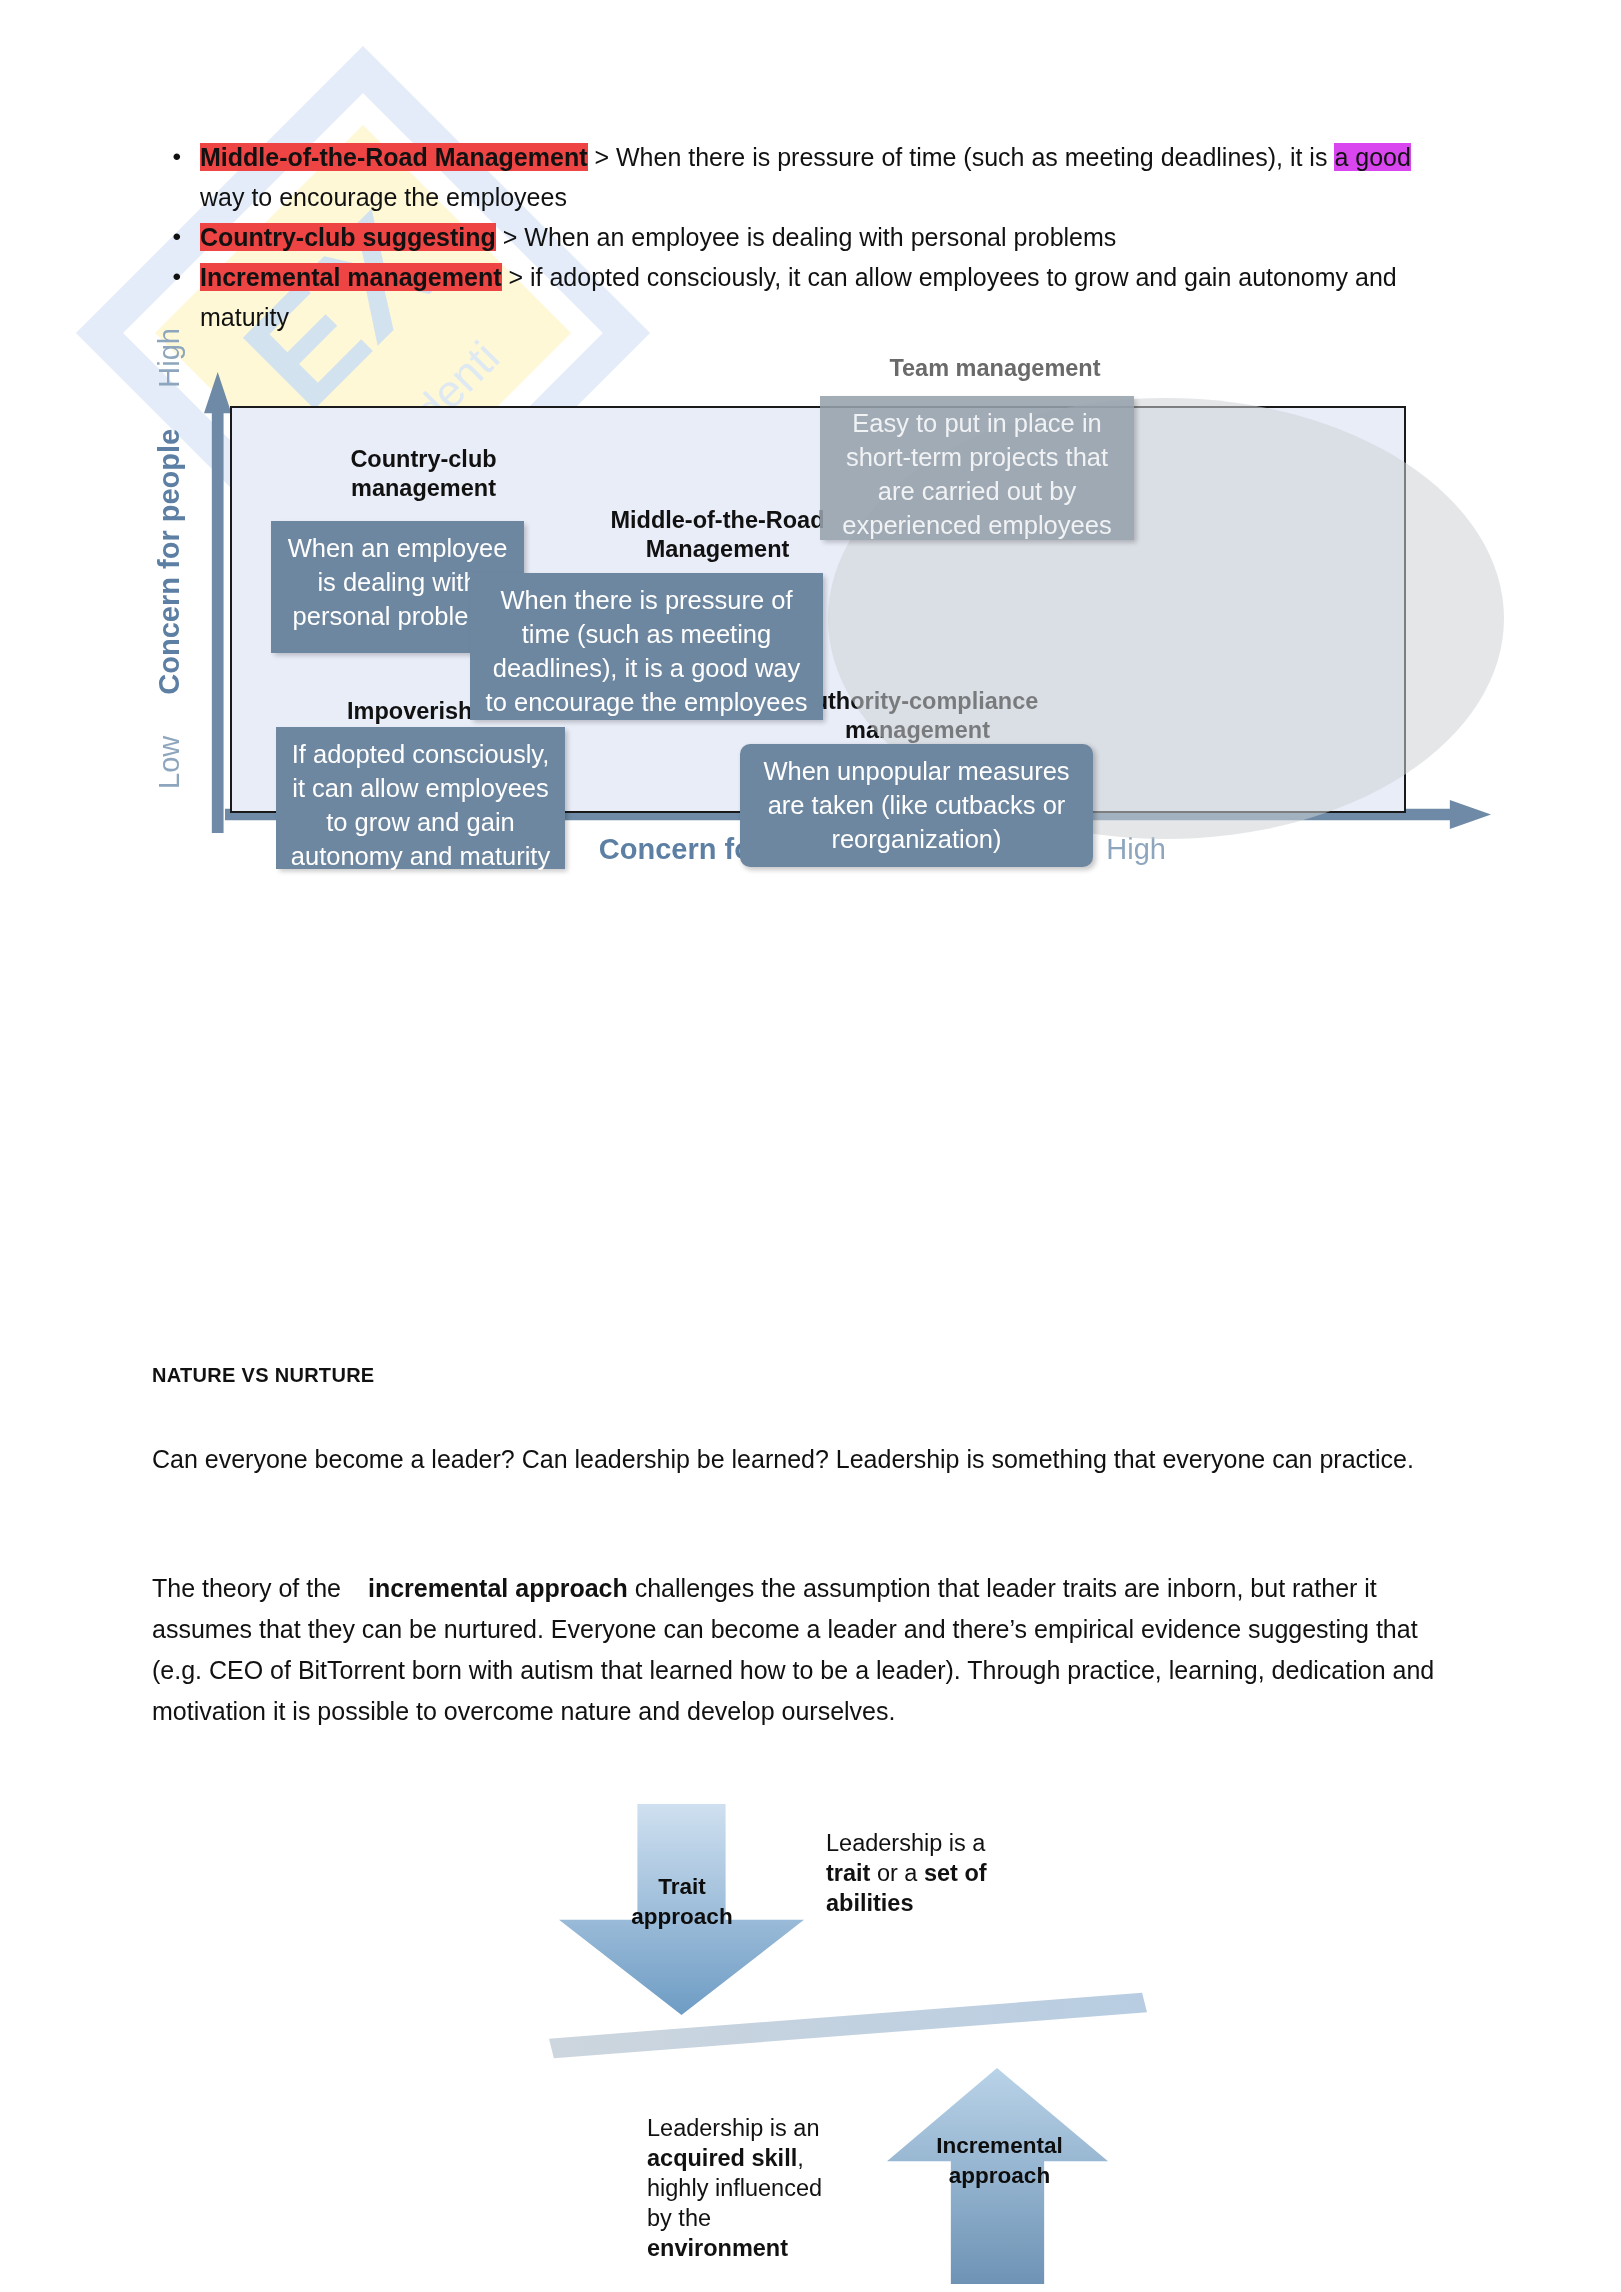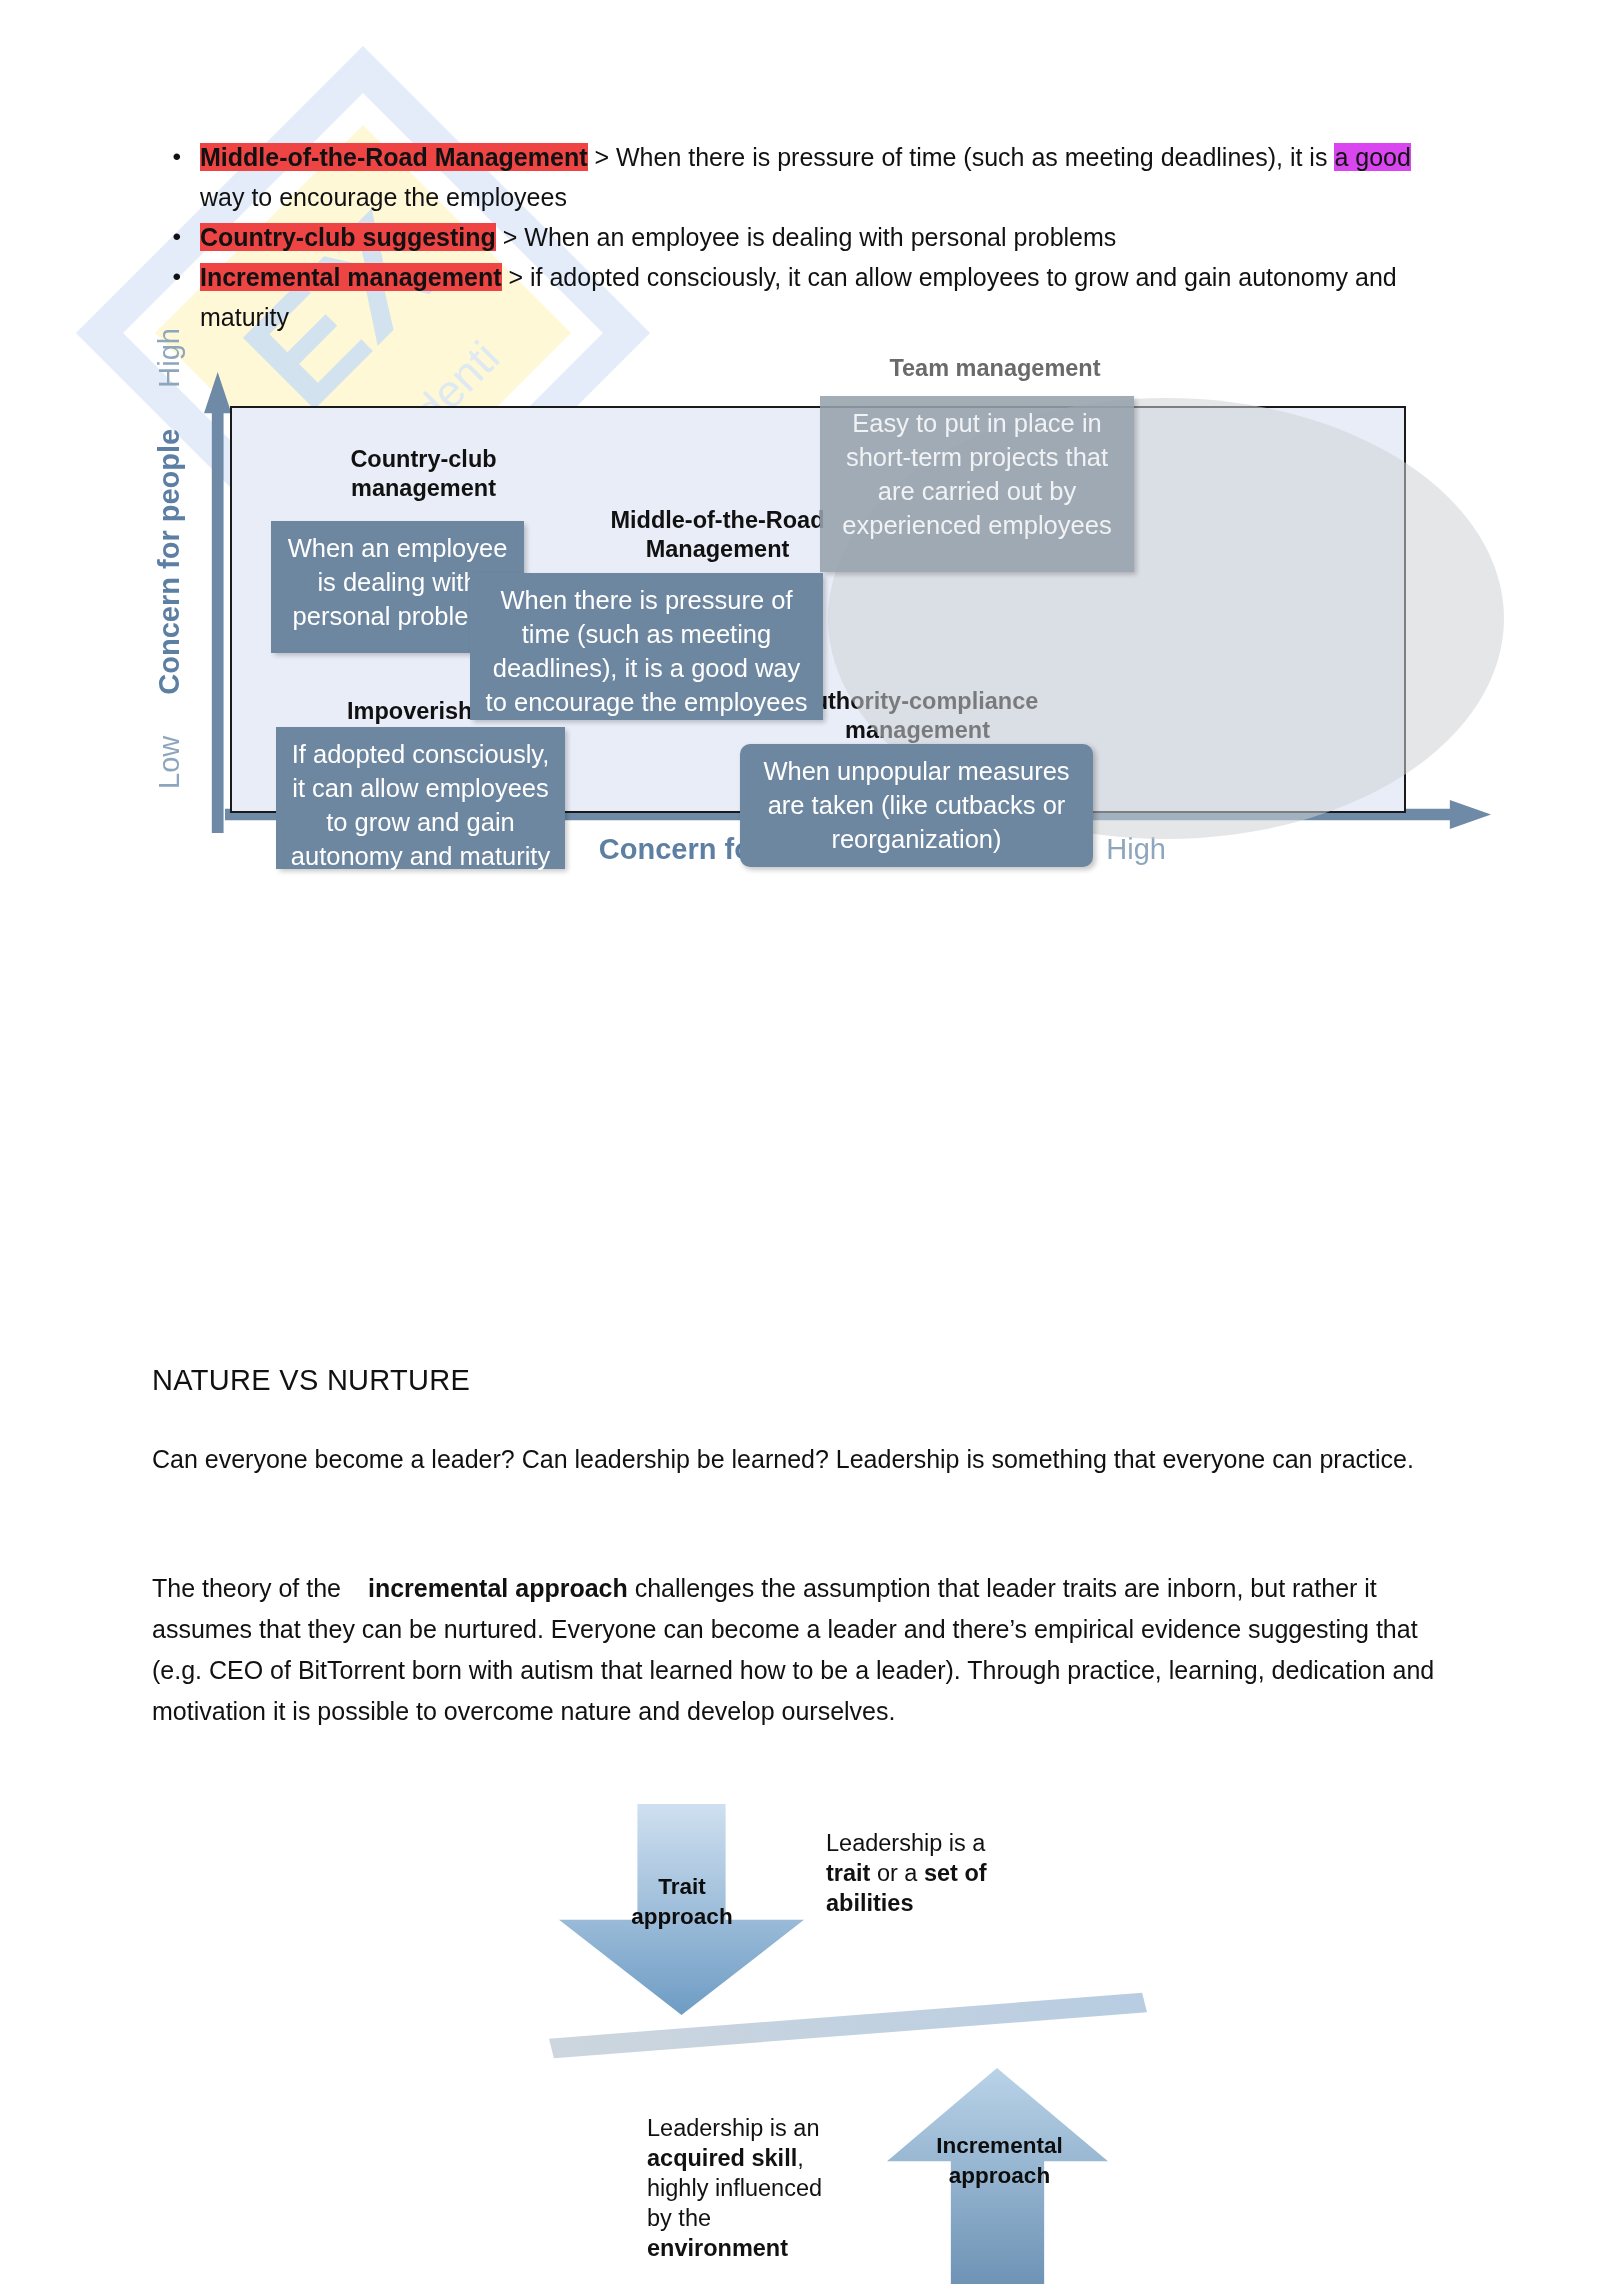--- a/index.html
+++ b/index.html
@@ -161,22 +161,22 @@
   .callout.ghost {
     background: rgba(150,162,172,0.88);
     color: #f0f2f4;
   }
 
   
   #section-heading {
     position: absolute;
     left: 152px;
     top: 1364px;
-    font-size: 29px;
-    font-weight: normal;
+    font-size: 20px;
+    font-weight: bold;
     letter-spacing: 0.3px;
     color: #111;
     z-index: 3;
   }
   .para {
     position: absolute;
     left: 152px;
     width: 1313px;
     font-size: 25px;
     line-height: 41px;
@@ -277,21 +277,21 @@
 
     <div class="quad-heading" style="left:59px; top:37px; width:265px;">
       <span>Country-club</span>
       <span class="quad-sub">management</span>
     </div>
     <div class="callout" style="left:39px; top:113px; width:253px; height:132px;">When an employee is dealing with personal problems</div>
 
     <div class="quad-heading faded" style="left:557px; top:-54px; width:412px;">
       <span>Team  management</span>
     </div>
-    <div class="callout ghost" style="left:588px; top:-11.8px; width:314px; height:176px;">Easy to put in place in short-term projects that are carried out by experienced employees</div>
+    <div class="callout ghost" style="left:588px; top:-11.8px; width:314px; height:144px;">Easy to put in place in short-term projects that are carried out by experienced employees</div>
 
     <div class="quad-heading" style="left:314px; top:98px; width:343px;">
       <span>Middle-of-the-Road</span>
       <span class="quad-sub">Management</span>
     </div>
     <div class="callout" style="left:238px; top:165px; width:353px; height:147px;">When there is pressure of time (such as meeting deadlines), it is a good way to encourage the employees</div>
 
     <div class="quad-heading" style="left:59px; top:289px; width:265px;">
       <span>Impoverished</span>
     </div>

